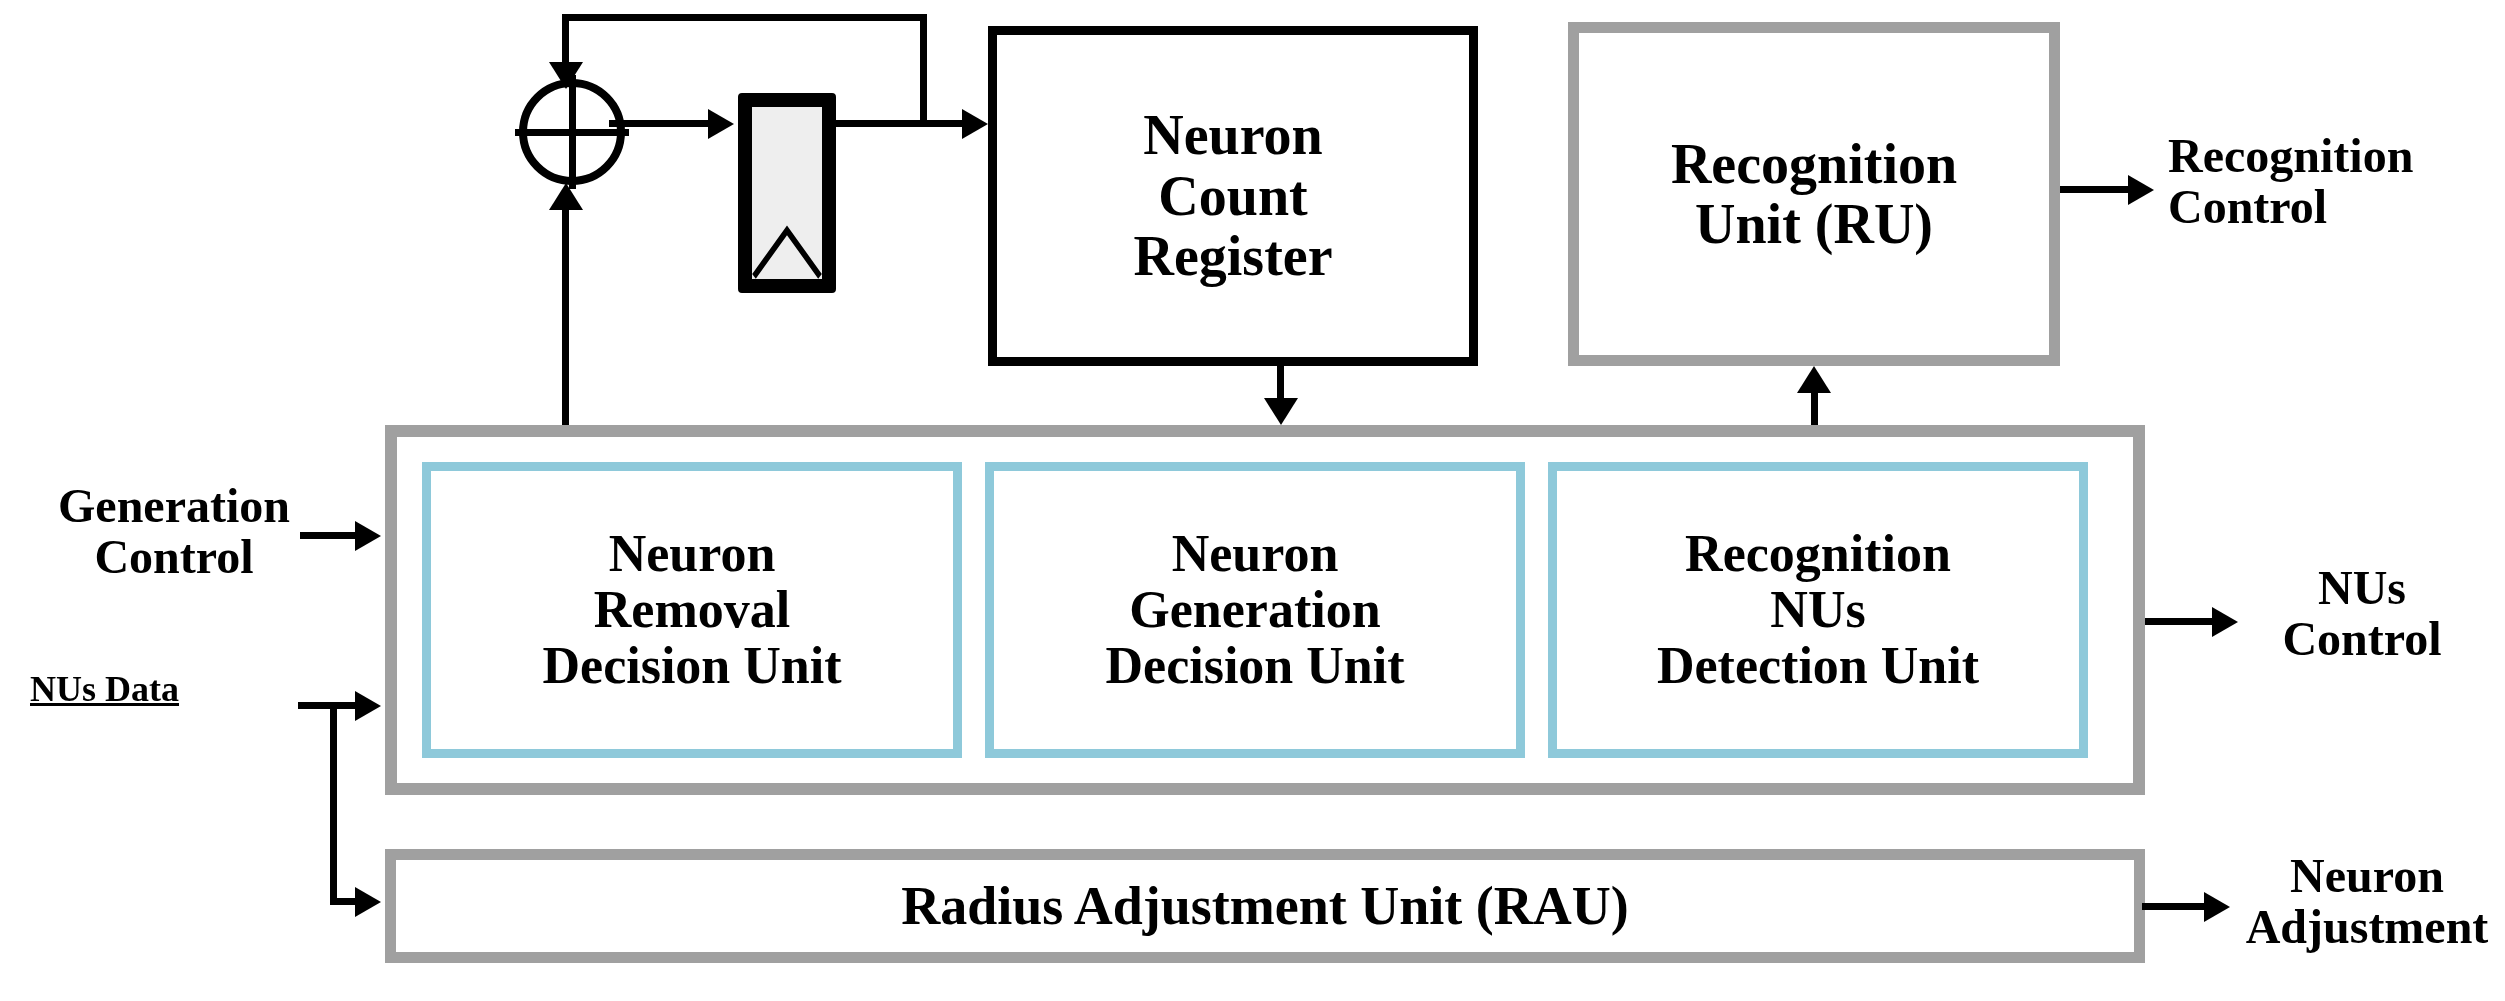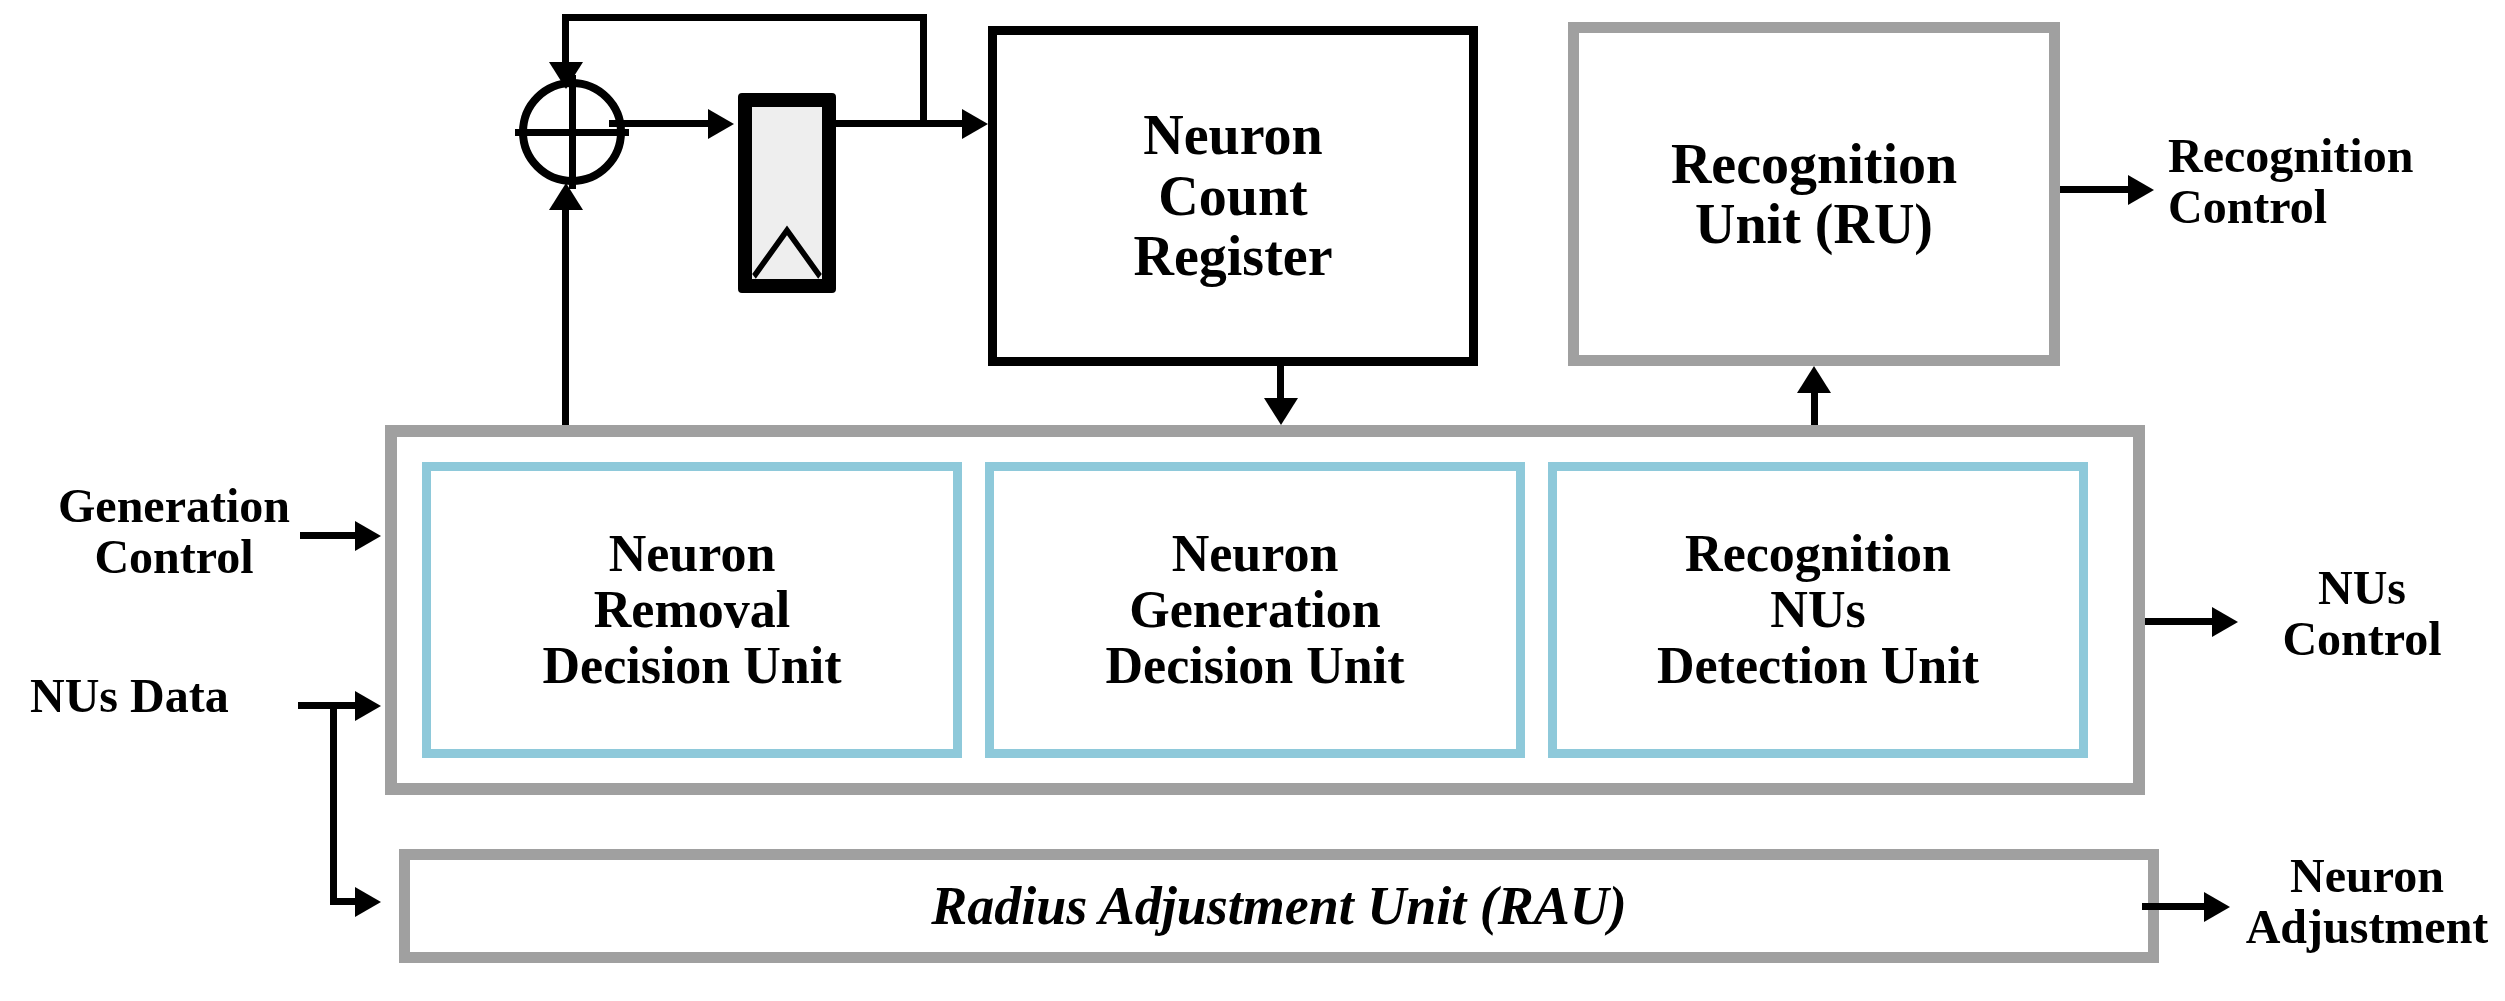--- a/index.html
+++ b/index.html
@@ -123,30 +123,30 @@
 Decision Unit</span>
     </div>
 
     <div class="blk box-blue" style="left:1151px;top:25px;width:540px;height:296px;">
       <span style="font-size:52px;white-space:pre-line;">Recognition
 NUs
 Detection Unit</span>
     </div>
   </div>
 
-  <div class="blk box-gray" style="left:399px;top:849px;width:1760px;height:114px;font-style:italic;">
+  <div class="blk box-gray" style="left:385px;top:849px;width:1760px;height:114px;">
     <span style="font-size:54px;">Radius Adjustment Unit (RAU)</span>
   </div>
 
   <div class="lbl" style="left:14px;top:480px;font-size:48px;text-align:center;width:320px;">Generation
 Control</div>
   <div class="wire wire-h" style="left:300px;top:532px;width:62px;"></div>
   <div class="arrow arrow-r" style="left:355px;top:521px;"></div>
 
-  <div class="lbl" style="left:30px;top:670px;font-size:48px;text-align:left;">NUs Data</div>
+  <div class="lbl" style="left:30px;top:670px;font-size:36px;text-align:left;text-decoration:underline;">NUs Data</div>
 
   <div class="wire wire-h" style="left:298px;top:702px;width:66px;"></div>
   <div class="arrow arrow-r" style="left:355px;top:691px;"></div>
 
   <div class="wire wire-v" style="left:330px;top:702px;height:202px;"></div>
   <div class="wire wire-h" style="left:330px;top:898px;width:36px;"></div>
   <div class="arrow arrow-r" style="left:355px;top:887px;"></div>
 
   <div class="wire wire-h" style="left:2145px;top:618px;width:78px;"></div>
   <div class="arrow arrow-r" style="left:2212px;top:607px;"></div>

